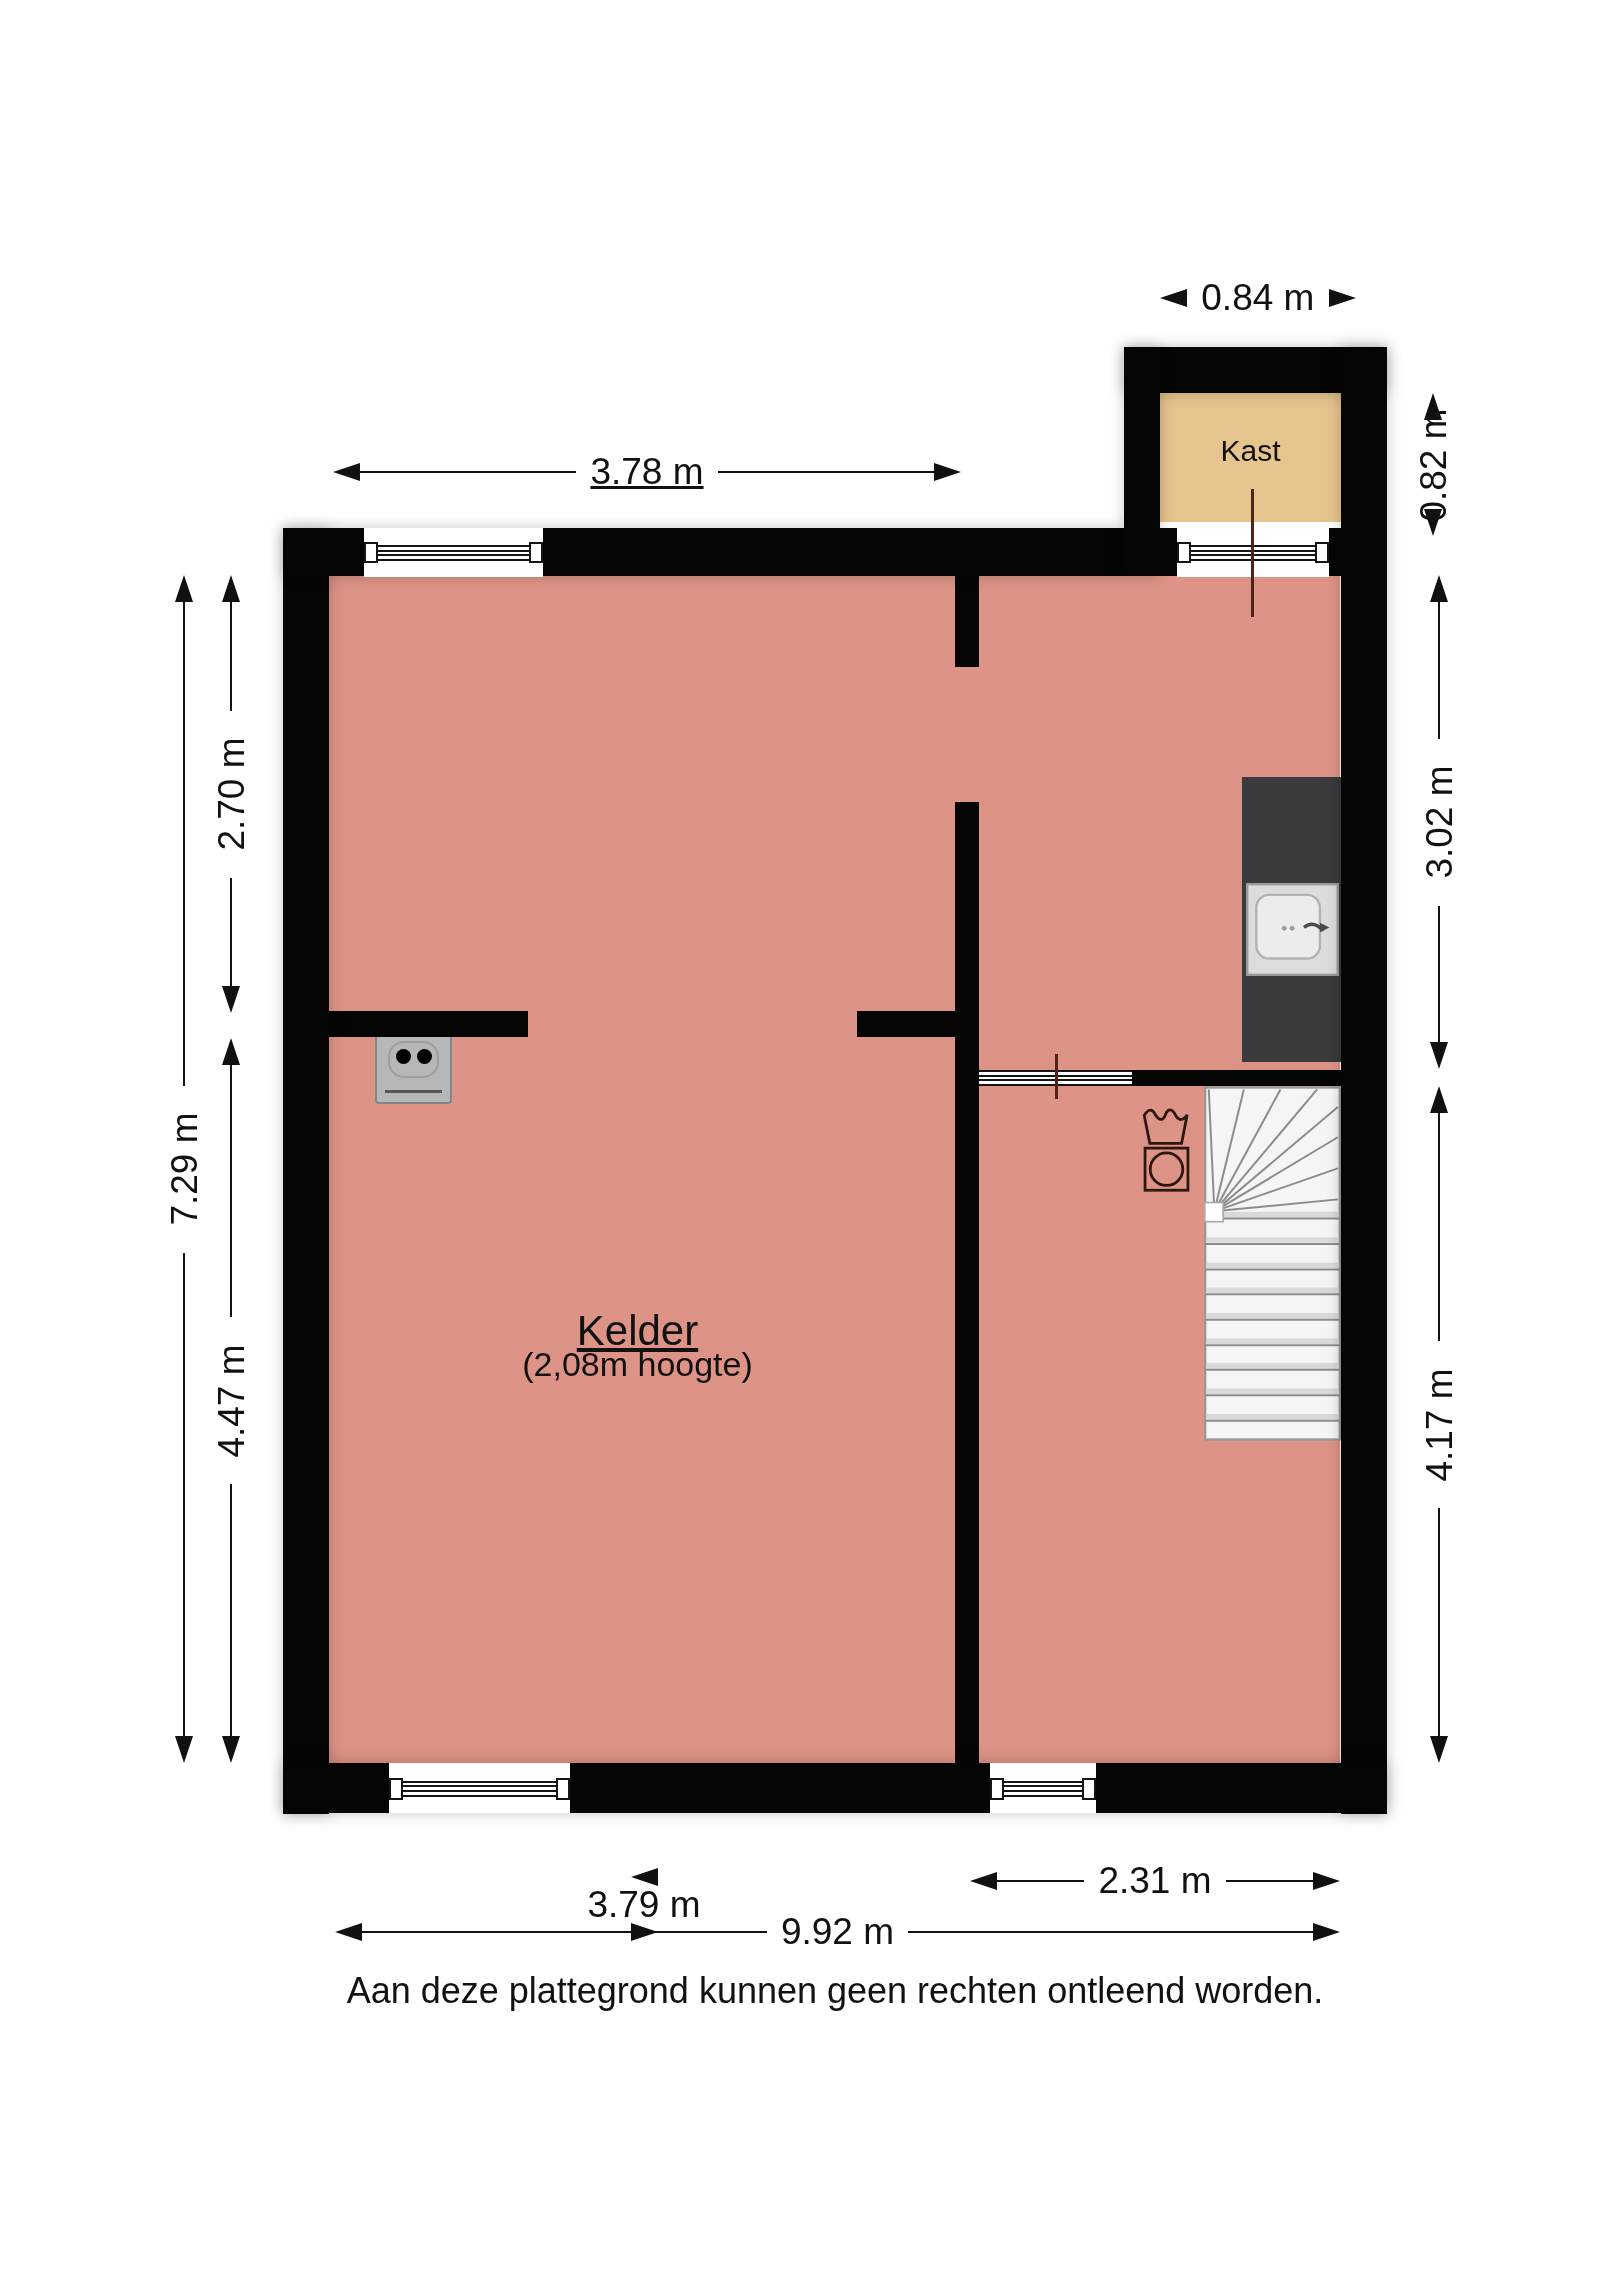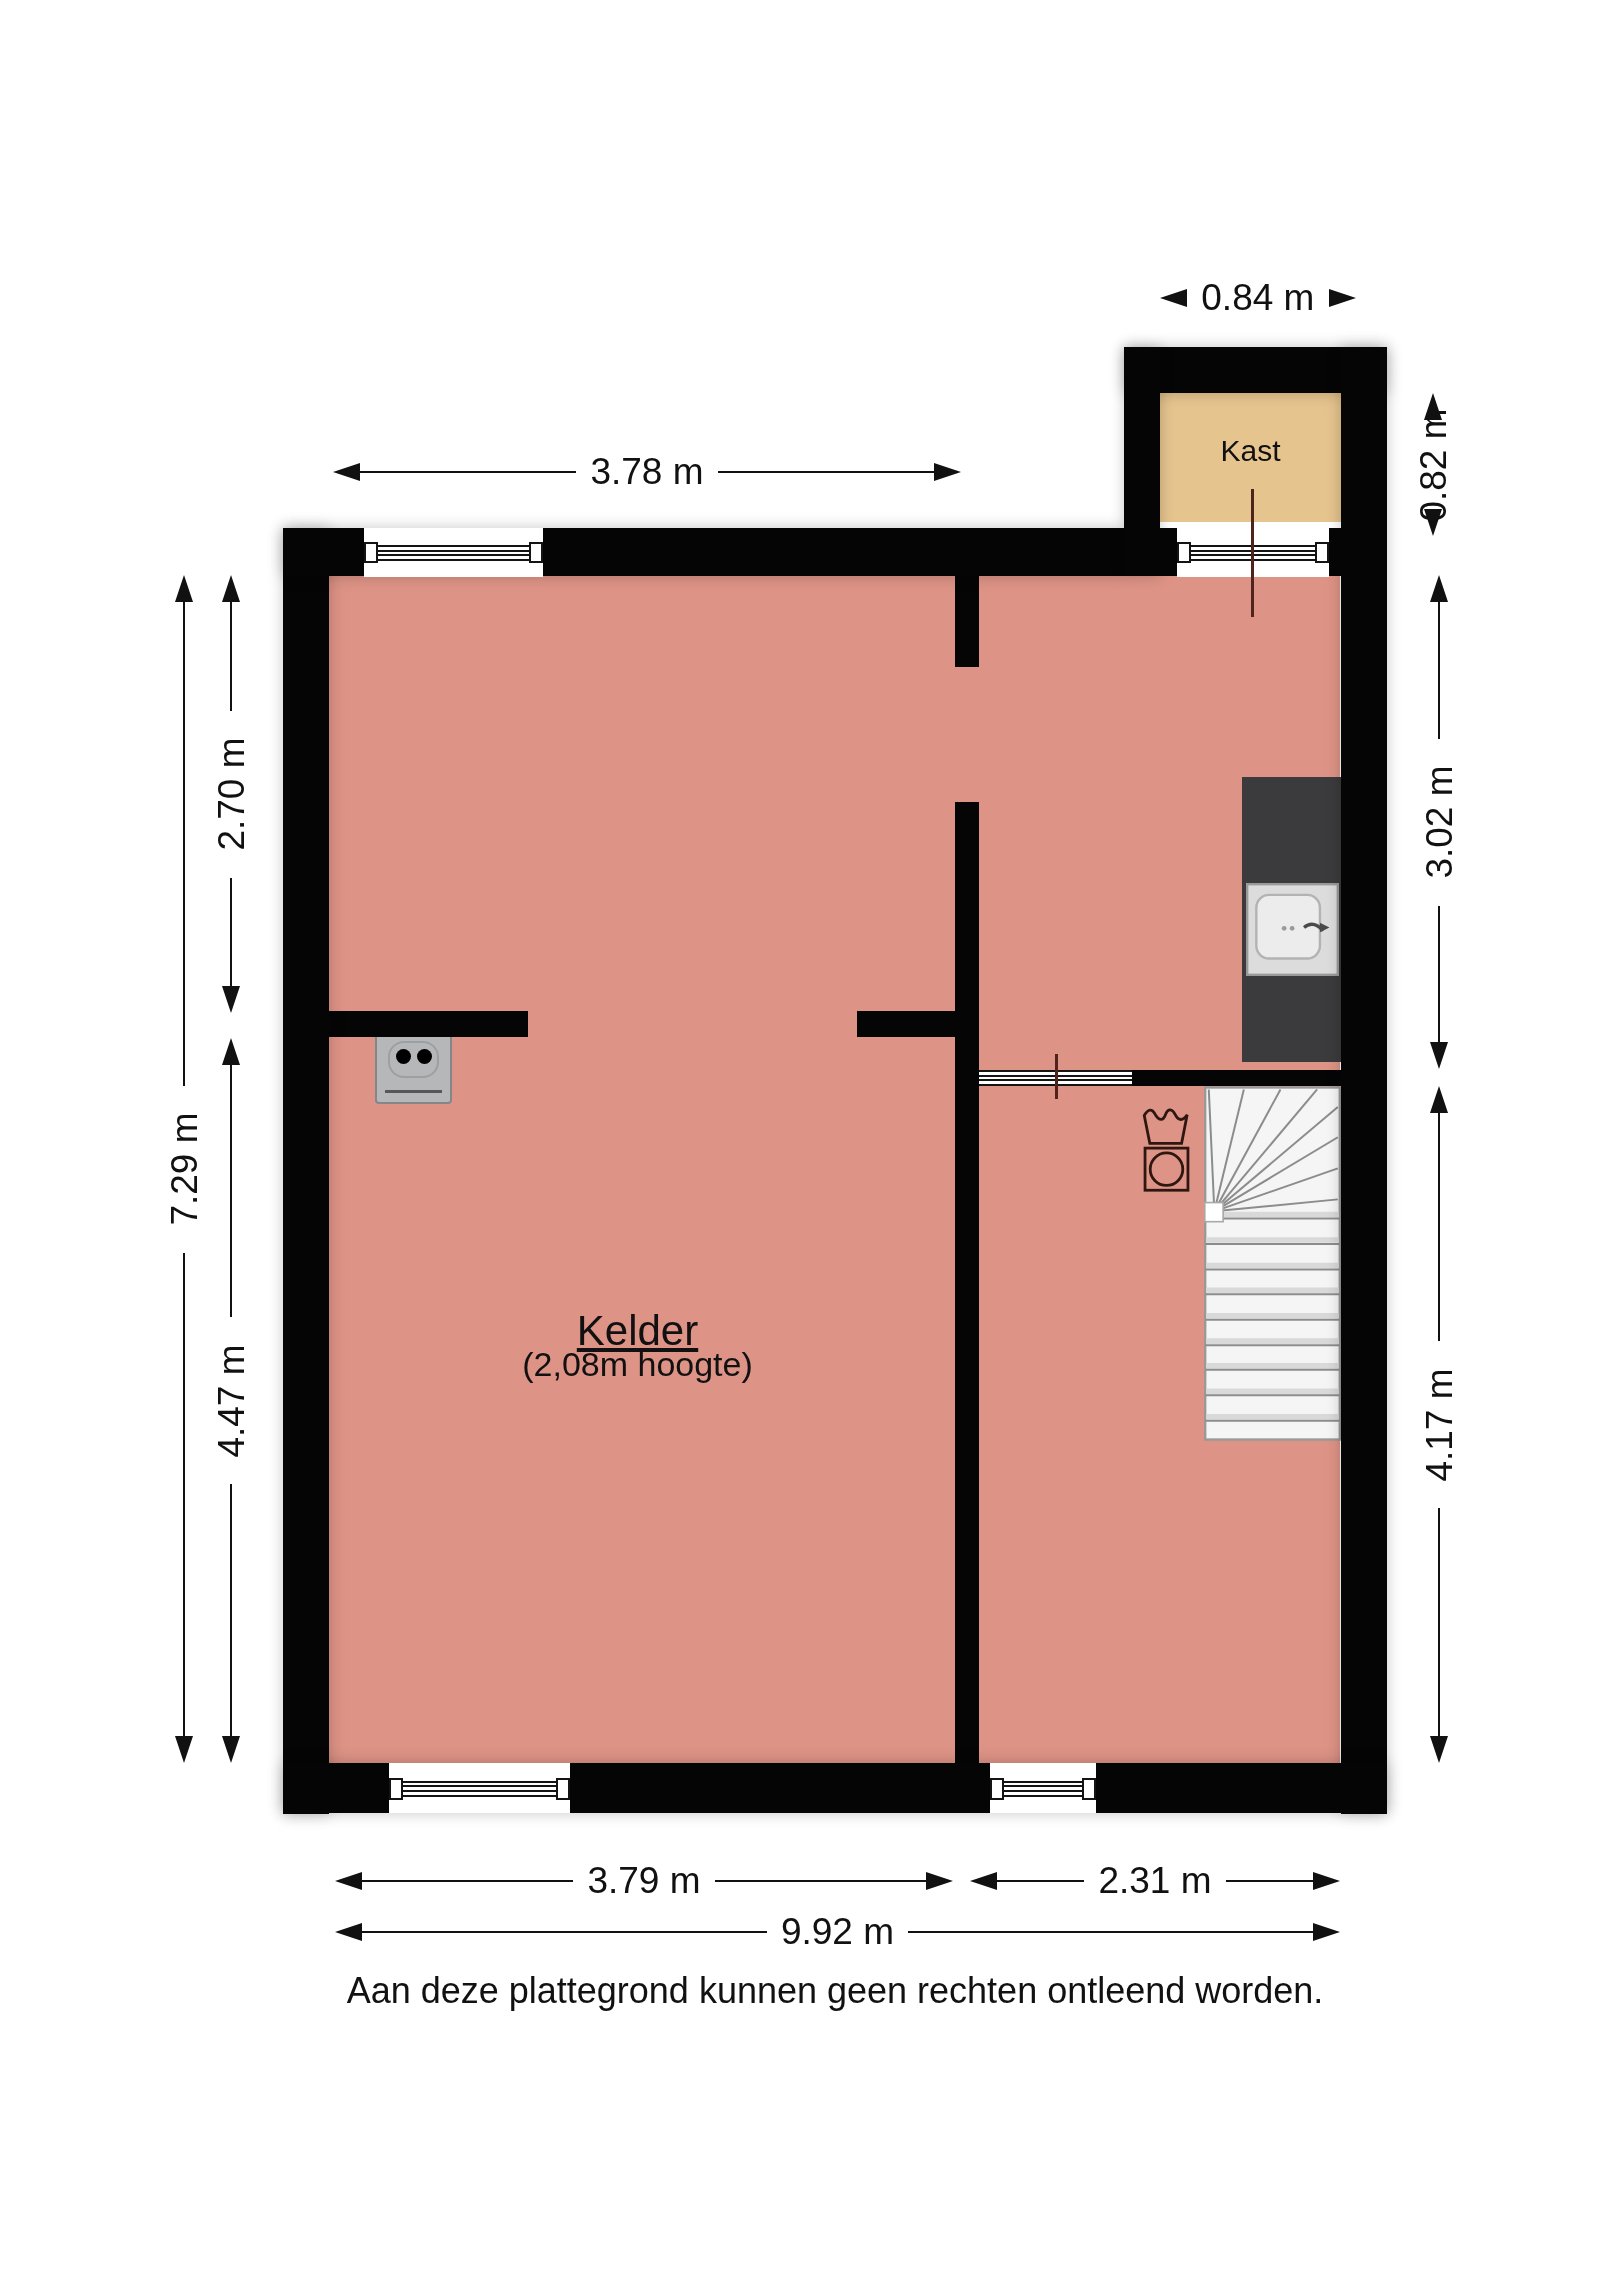--- a/index.html
+++ b/index.html
@@ -175,28 +175,28 @@
   <div class="roomlab" style="left:478px;top:1307px;width:319px;font-size:42px;text-decoration:underline;">Kelder</div>
   <div class="roomlab" style="left:478px;top:1345px;width:319px;font-size:34px;">(2,08m hoogte)</div>
 
   <div class="dimh" style="left:1160px;top:285px;width:178px;">
     <i class="ah l"></i>
       <b class="ln"></b>
     <span class="dlab">0.84 m</span>
     <b class="ln"></b>
       <i class="ah r"></i>
   </div>
-  <div class="dimh" style="left:333px;top:459px;width:628px;">
+  <div class="dimh" style="left:333px;top:459px;width:628px;text-decoration:underline;">
     <i class="ah l"></i>
       <b class="ln"></b>
     <span class="dlab">3.78 m</span>
     <b class="ln"></b>
       <i class="ah r"></i>
   </div>
-  <div class="dimh" style="left:335px;top:1868px;width:618px;">
+  <div class="dimh" style="left:335px;top:1868px;width:618px;flex-direction:column;">
     <i class="ah l"></i>
       <b class="ln"></b>
     <span class="dlab">3.79 m</span>
     <b class="ln"></b>
       <i class="ah r"></i>
   </div>
   <div class="dimh" style="left:970px;top:1868px;width:370px;">
     <i class="ah l"></i>
       <b class="ln"></b>
     <span class="dlab">2.31 m</span>

